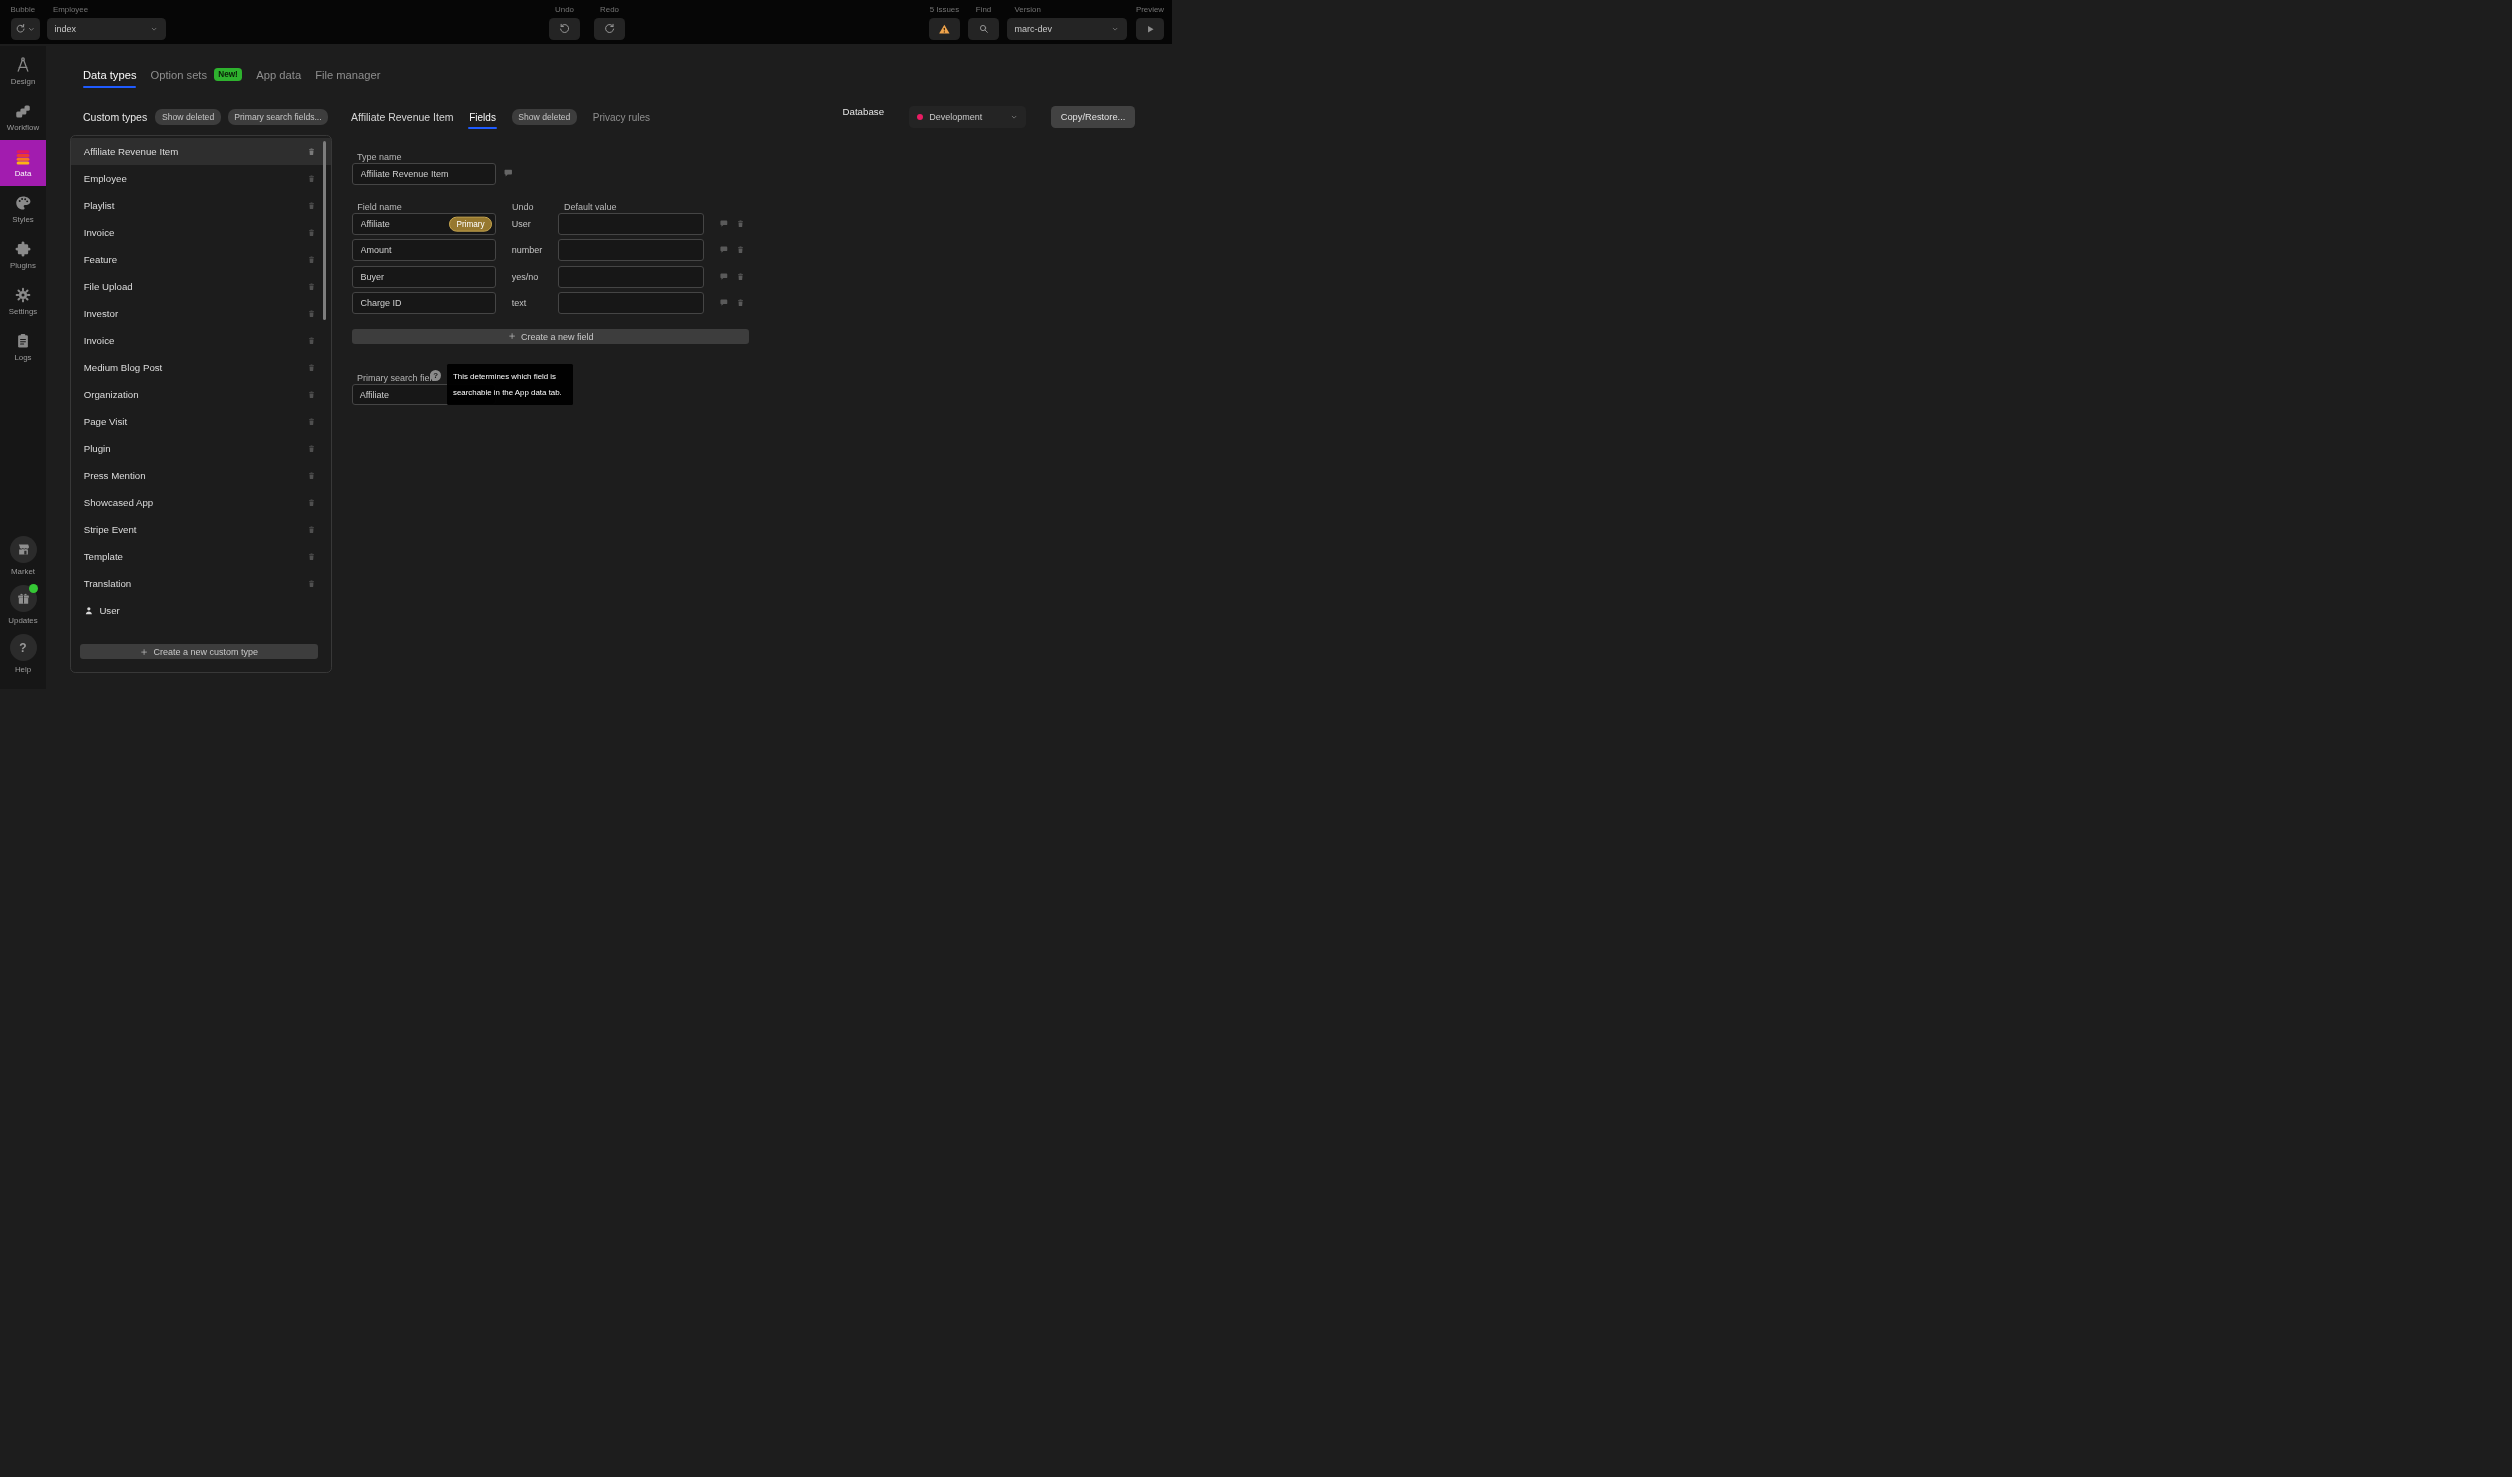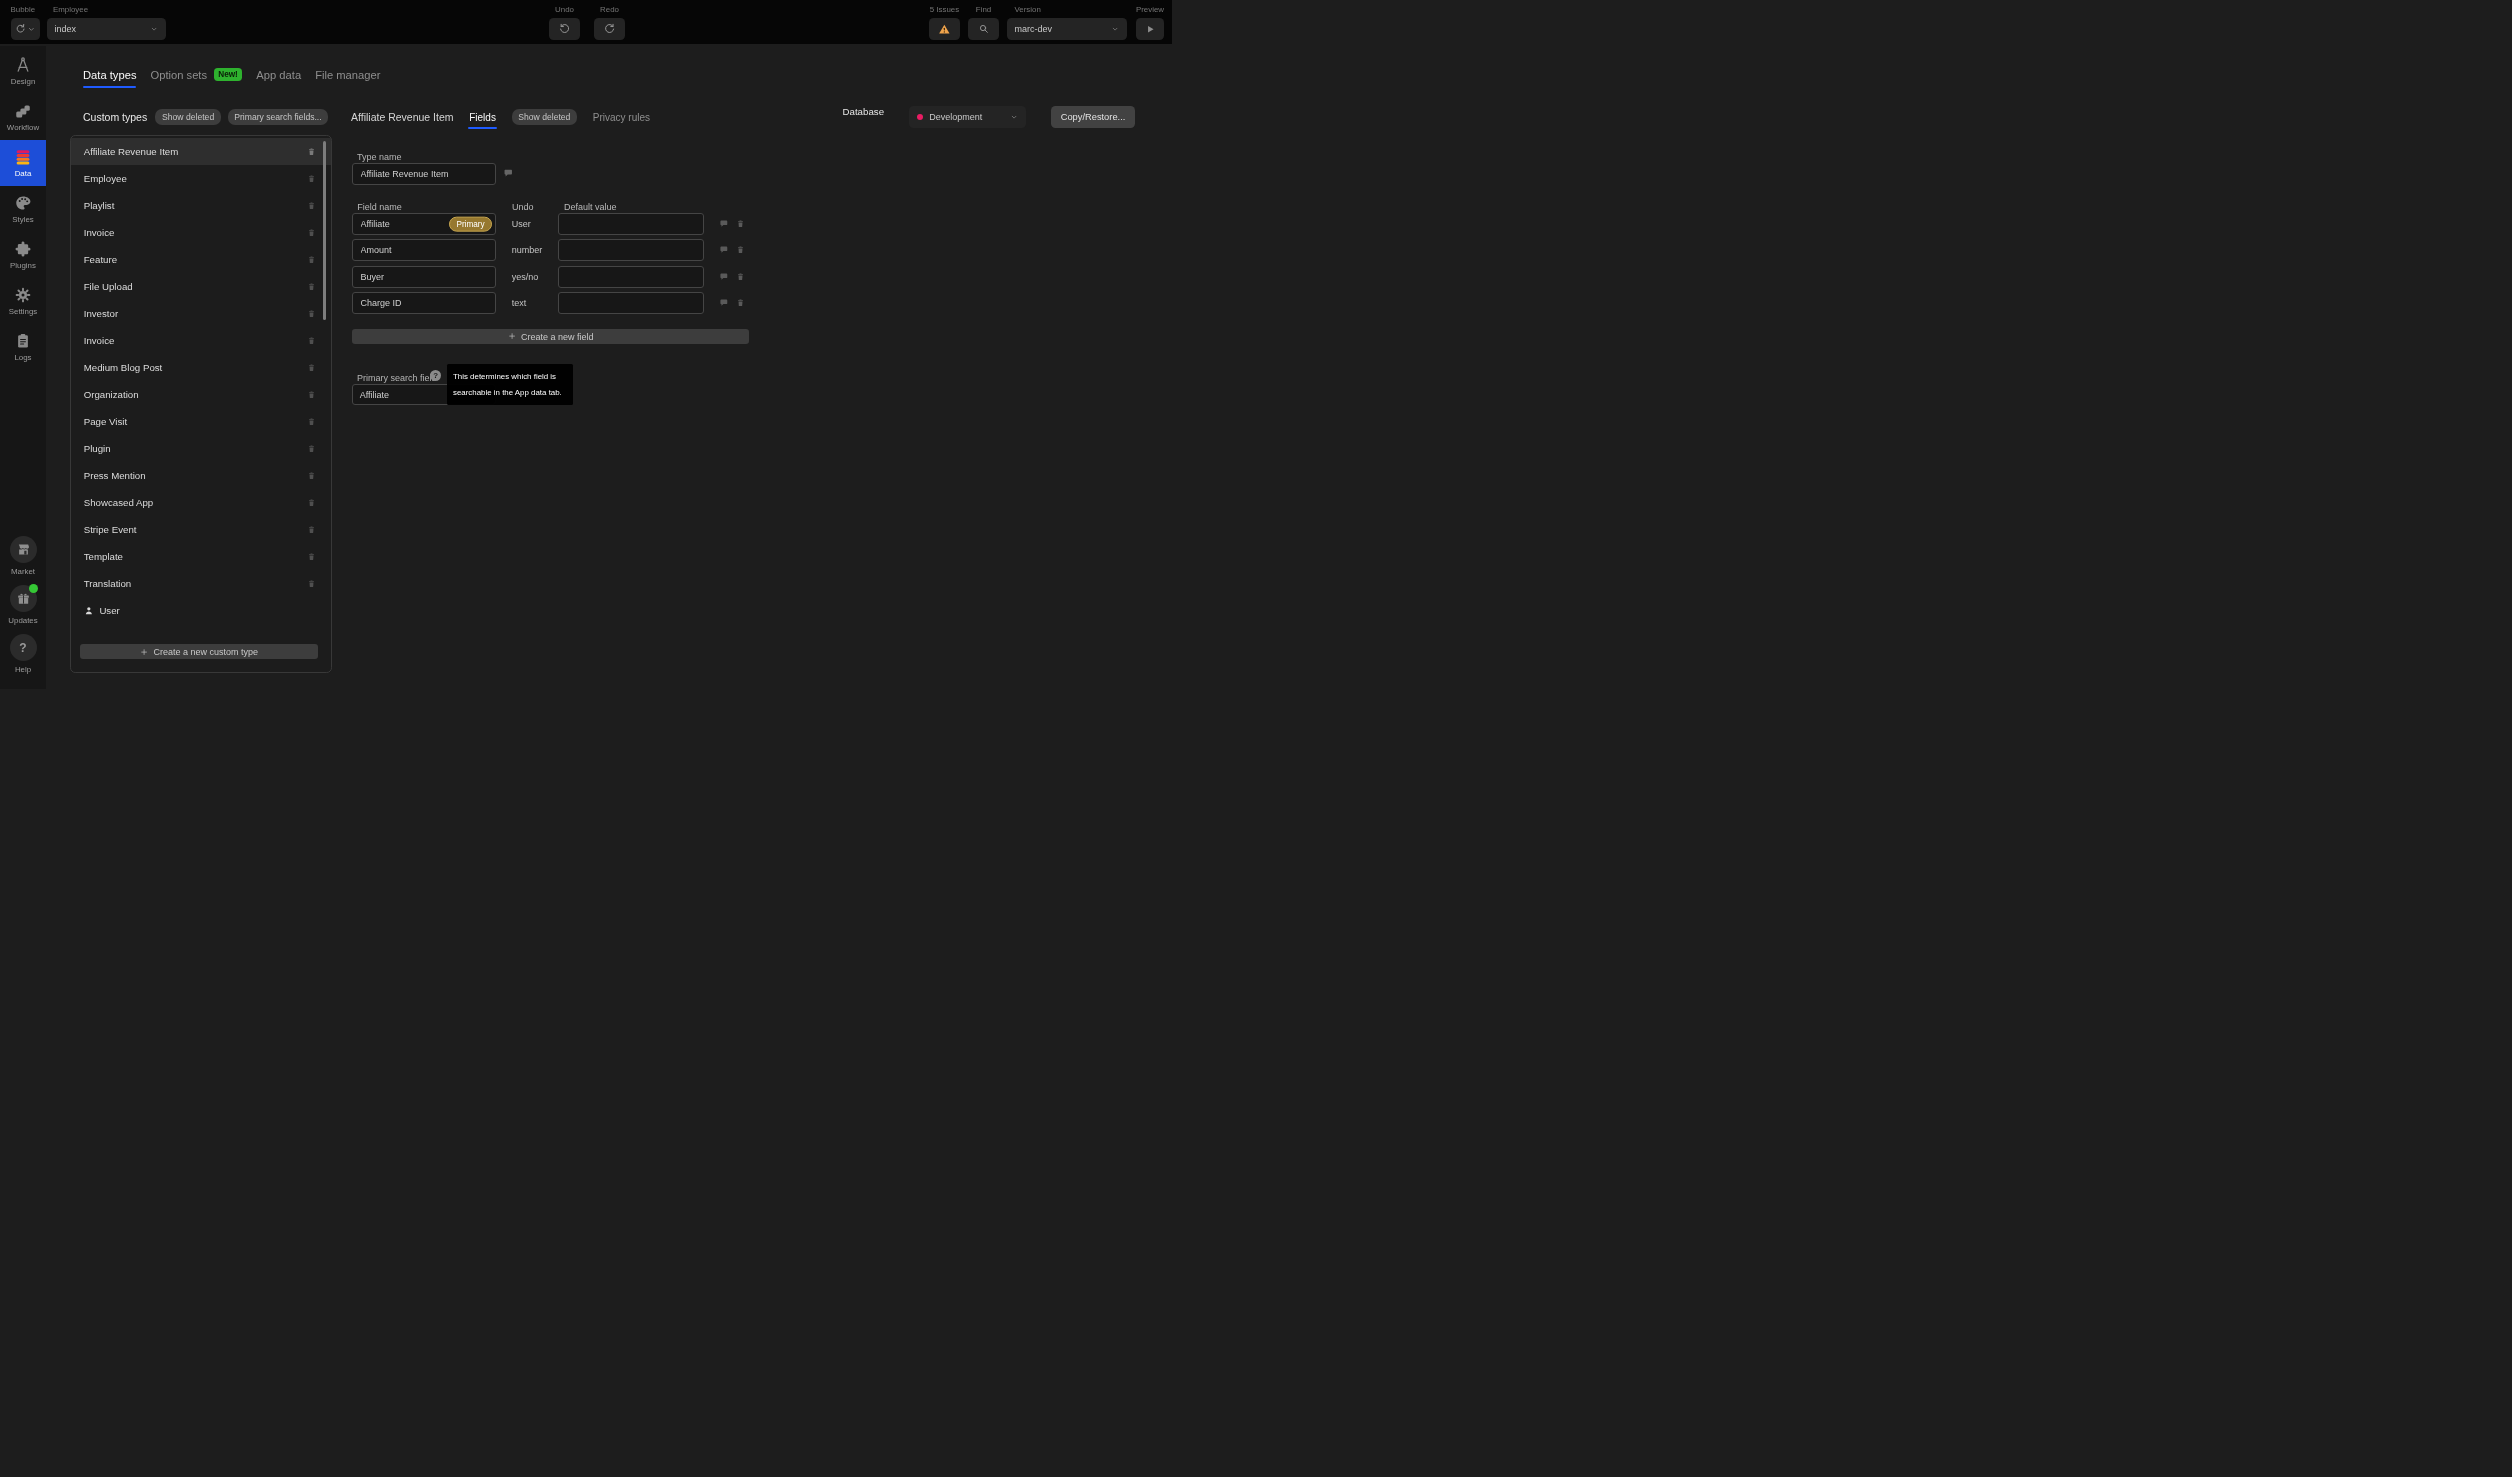--- a/index.html
+++ b/index.html
@@ -24,21 +24,21 @@
   #sec-select { width:119px; } #ver-select { width:120px; }
   #g-undo .tb-btn, #g-redo .tb-btn, #g-issues .tb-btn, #g-find .tb-btn { width:31px; }
   #g-preview .tb-btn { width:28px; }
   .i15 { width:11.2px; height:11.2px; } .i17 { width:12.7px; height:12.7px; } .i14 { width:10.5px; height:10.5px; } .i9 { width:6.7px; height:6.7px; }
   #preview-btn { color:#8f8f8f; }
 
   
   #sidebar { position:absolute; left:0; top:46px; bottom:0; width:46px; background:#161616; display:flex; flex-direction:column; z-index:10; }
   #sidebar-top { display:flex; flex-direction:column; padding-top:1.5px; }
   .sb-item { height:46px; display:flex; flex-direction:column; align-items:center; justify-content:center; gap:3px; color:#8a8a8a; }
-  .sb-item.active { background:#1d4ed8; color:#9a9a9a; }
+  .sb-item.active { background:#a21caf; color:#9a9a9a; }
   .sb-icon { width:18px; height:18px; }
   .sb-label { font-size:7.9px; color:#9a9a9a; }
   .sb-item.active .sb-label { color:#fafafa; }
   #sidebar-bottom { margin-top:auto; display:flex; flex-direction:column; padding-bottom:6px; }
   .sb-bottom-item { height:49px; display:flex; flex-direction:column; align-items:center; gap:3.7px; }
   .sb-circle { width:27px; height:27px; border-radius:50%; background:#2b2b2b; display:flex; align-items:center; justify-content:center; color:#8f8f8f; position:relative; }
   .sb-circle .icon { width:15px; height:15px; }
   .green-dot { position:absolute; top:-1.5px; right:-1.5px; width:9px; height:9px; border-radius:50%; background:#35c735; }
   .q-glyph { font-size:12px; font-weight:bold; color:#9a9a9a; }
 

